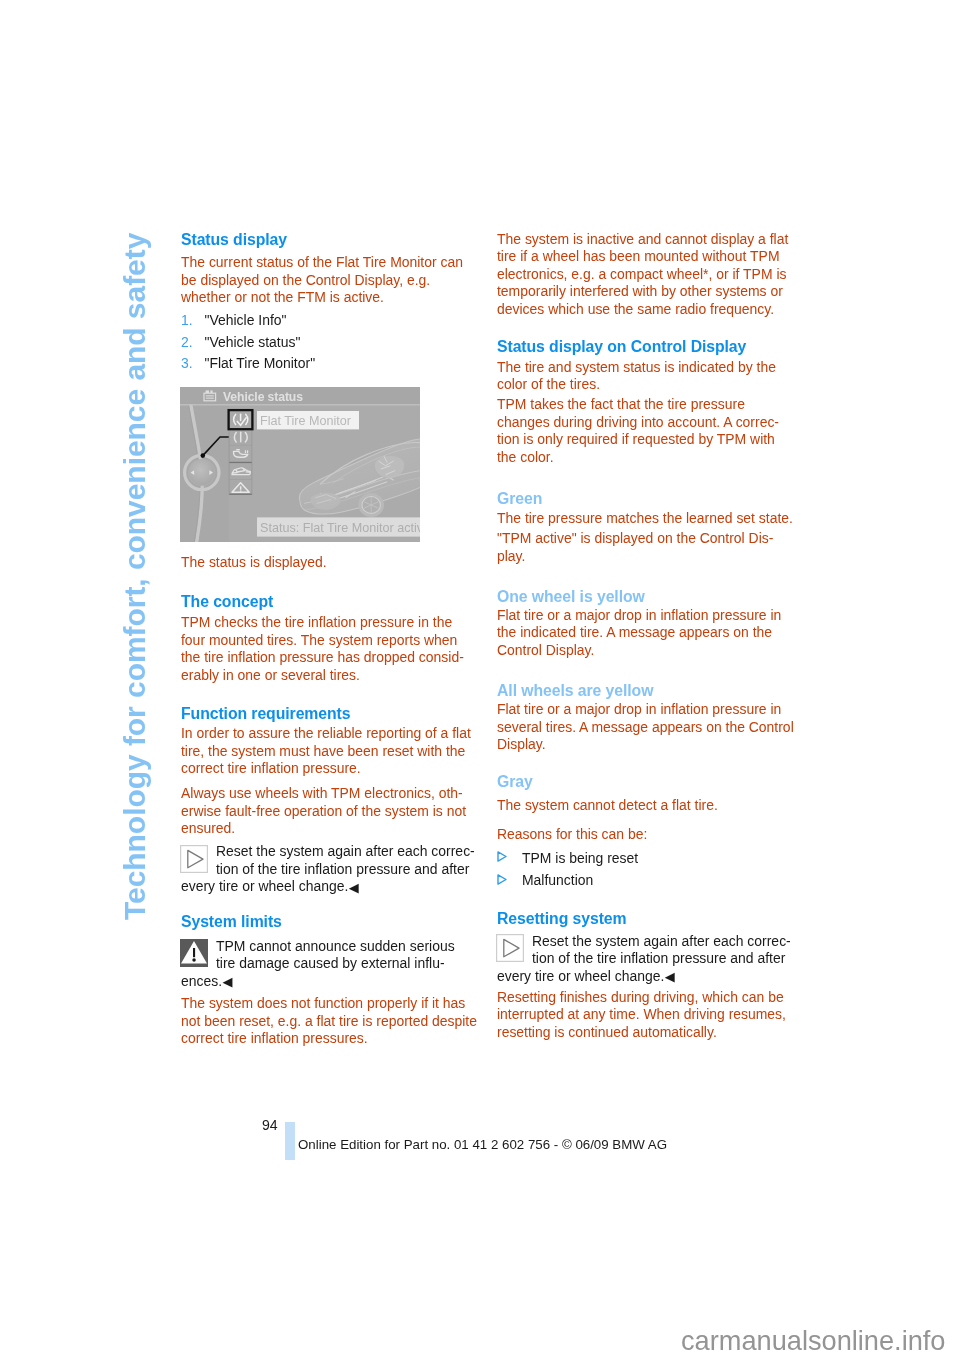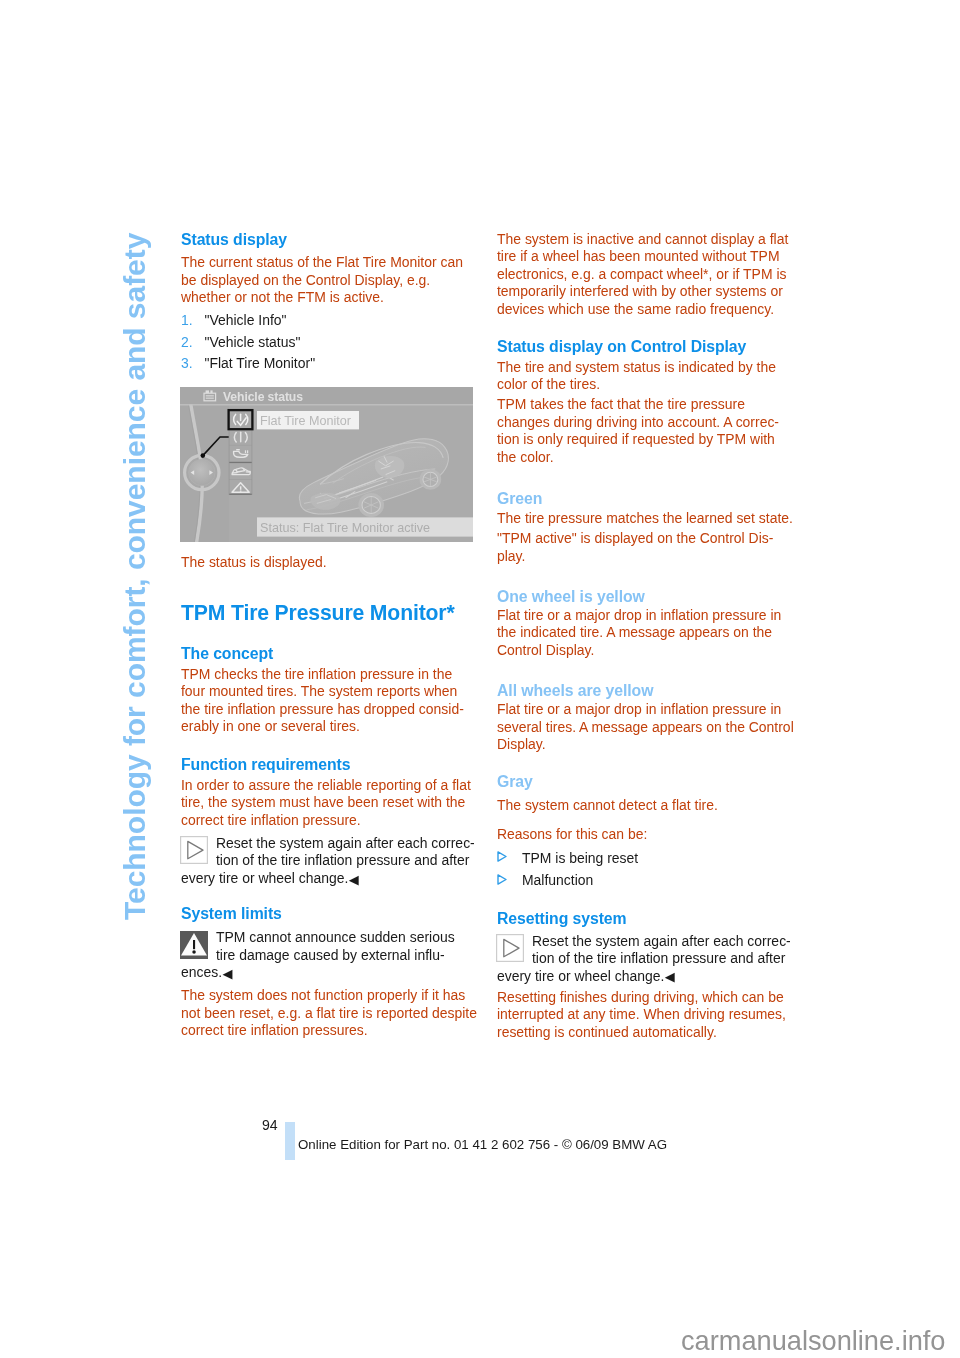--- a/index.html
+++ b/index.html
@@ -32,21 +32,21 @@
   .arrows{list-style:none;margin:0;padding:0;}
   .arrows li{position:relative;padding-left:25px;font-size:13.95px;color:#1a1a1a;
              line-height:17.55px;white-space:nowrap;}
   .arrows li .tri{position:absolute;left:0px;top:1.3px;width:10px;height:11px;line-height:0;font-size:0;}
 
   .note{position:relative;font-size:13.95px;color:#1a1a1a;line-height:17.55px;white-space:nowrap;}
   .note .ico{position:absolute;left:-1.4px;top:1.5px;width:28px;height:28px;}
   .note .ind{padding-left:35px;}
   .endmark{font-size:13px;letter-spacing:0;margin-left:0.5px;vertical-align:-0.5px;}
 
-  .figure{position:absolute;left:180px;top:387px;width:293px;height:155px;overflow:hidden;}
+  .figure{position:absolute;left:180px;top:387px;width:240px;height:155px;overflow:hidden;}
 
   .footer{position:absolute;left:262px;top:1118px;}
   .pagenum{position:absolute;left:0;top:0;font-size:14.1px;color:#1a1a1a;line-height:1;}
   .edbar{position:absolute;left:23px;top:4px;width:10px;height:38px;background:#c3dff8;}
   .edition{position:absolute;left:36px;top:20px;font-size:13.3px;color:#1a1a1a;white-space:nowrap;line-height:1;}
 
   .watermark{position:absolute;left:681px;top:1327px;font-size:27.2px;color:#949494;line-height:1;}
 </style>
 </head>
 <body>
@@ -60,25 +60,25 @@
   <div class="col col-left">
 <div class="sub" style="margin-top:5.5px">Status display</div>
 <div class="body" style="margin-top:7px"><span>The current status of the Flat Tire Monitor can</span><br><span>be displayed on the Control Display, e.g.</span><br><span>whether or not the FTM is active.</span></div>
 <ol class="numlist" style="margin-top:3.3px">
 <li><span class="num">1.</span><span>"Vehicle Info"</span></li>
 <li><span class="num">2.</span><span>"Vehicle status"</span></li>
 <li><span class="num">3.</span><span>"Flat Tire Monitor"</span></li>
 </ol>
 <div style="height:179px"></div>
 <div class="body"><span>The status is displayed.</span></div>
-<div class="sec" style="margin-top:30.5px">TPM Tire Pressure Monitor*</div>
 <div class="sub" style="margin-top:23px">The concept</div>
 <div class="body" style="margin-top:4px"><span>TPM checks the tire inflation pressure in the</span><br><span>four mounted tires. The system reports when</span><br><span>the tire inflation pressure has dropped consid-</span><br><span>erably in one or several tires.</span></div>
 <div class="sub" style="margin-top:21.5px">Function requirements</div>
 <div class="body" style="margin-top:3.5px"><span>In order to assure the reliable reporting of a flat</span><br><span>tire, the system must have been reset with the</span><br><span>correct tire inflation pressure.</span></div>
+<div class="body" style="margin-top:7.3px"><span>Always use wheels with TPM electronics, oth-</span><br><span>erwise fault-free operation of the system is not</span><br><span>ensured.</span></div>
 <div class="note" style="margin-top:5.5px">
         <span class="ico"><svg width="28" height="28" viewBox="0 0 28 28">
             <rect x="0.6" y="0.6" width="26.8" height="26.8" fill="#ffffff" stroke="#cdcdcd" stroke-width="1.2"></rect>
             <path d="M7.8 5.4 L23.0 14.1 L7.8 22.8 Z" fill="none" stroke="#7a7a7a" stroke-width="1.3" stroke-linejoin="round"></path>
           </svg></span>
         <div class="ind"><span>Reset the system again after each correc-</span><br><span>tion of the tire inflation pressure and after</span></div>
         <div><span>every tire or wheel change.</span><span class="endmark">◀</span></div>
       </div>
 <div class="sub" style="margin-top:18px">System limits</div>
 <div class="note" style="margin-top:7.5px">

